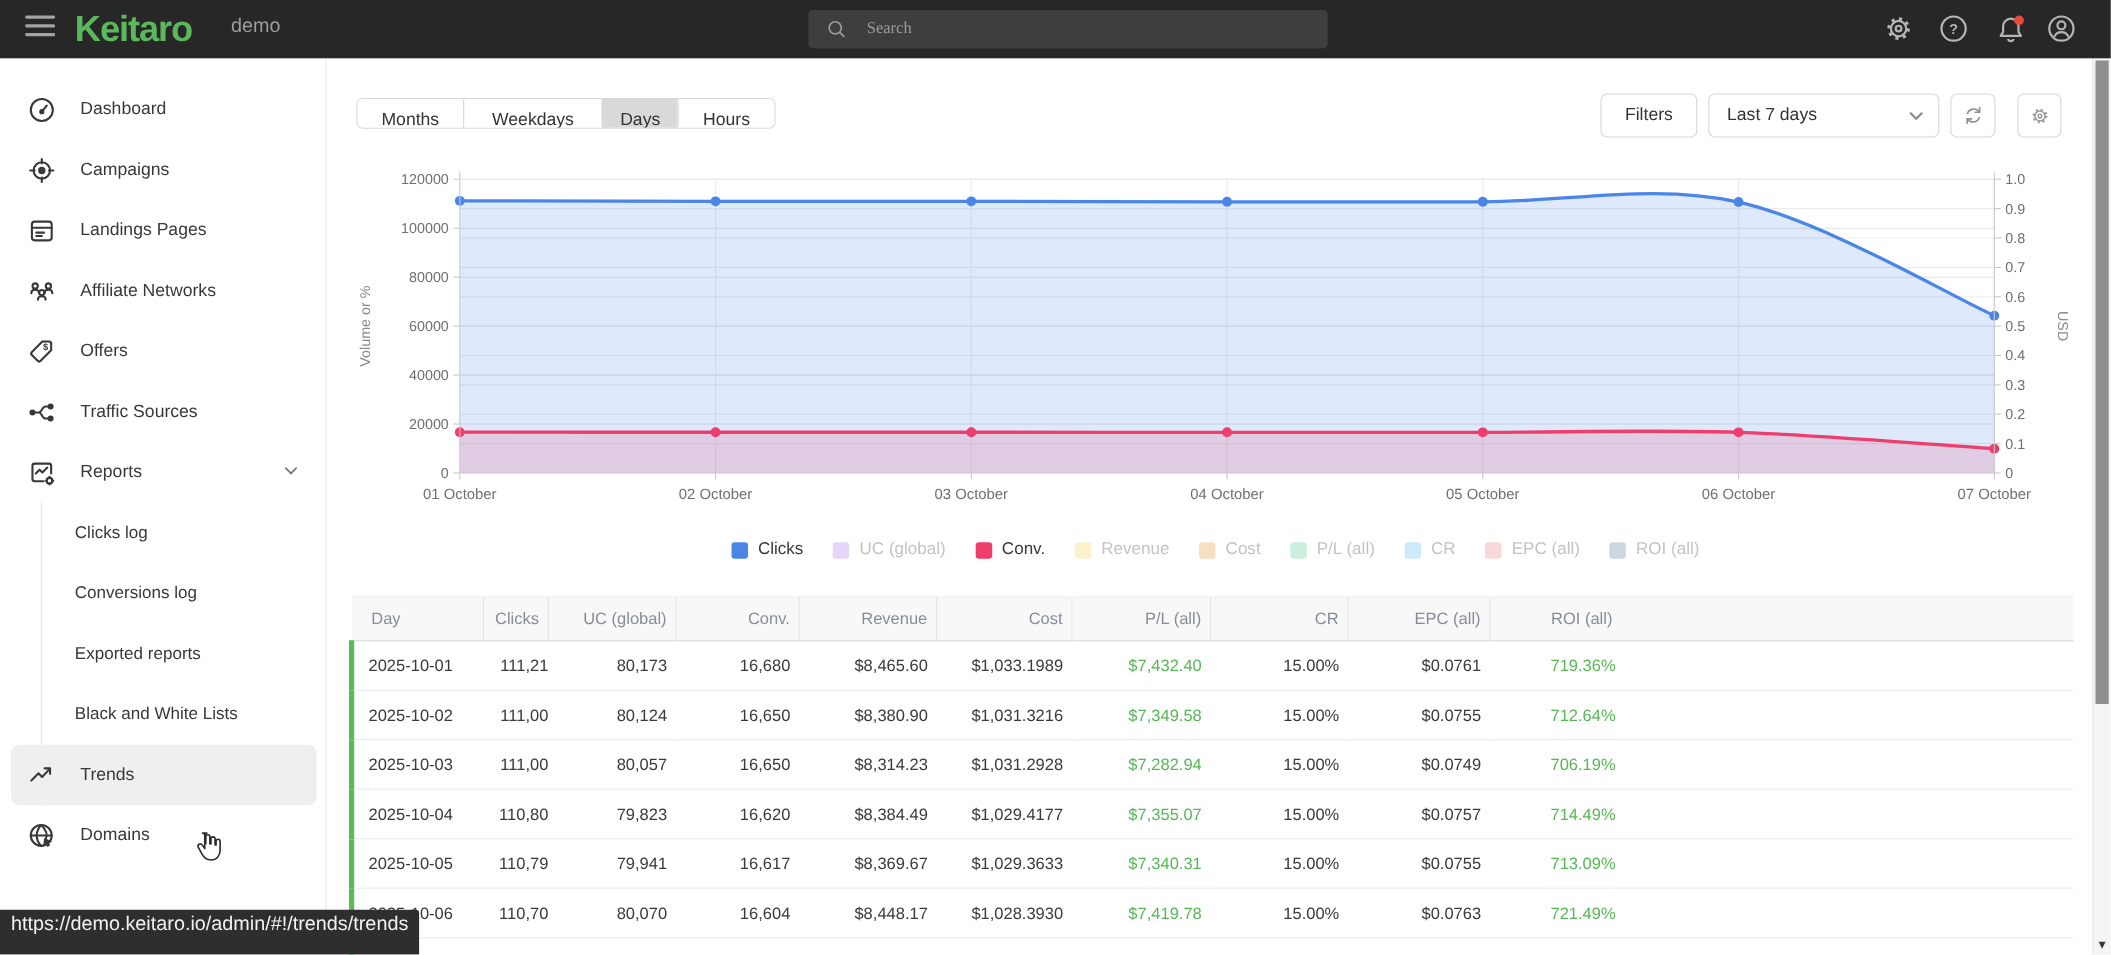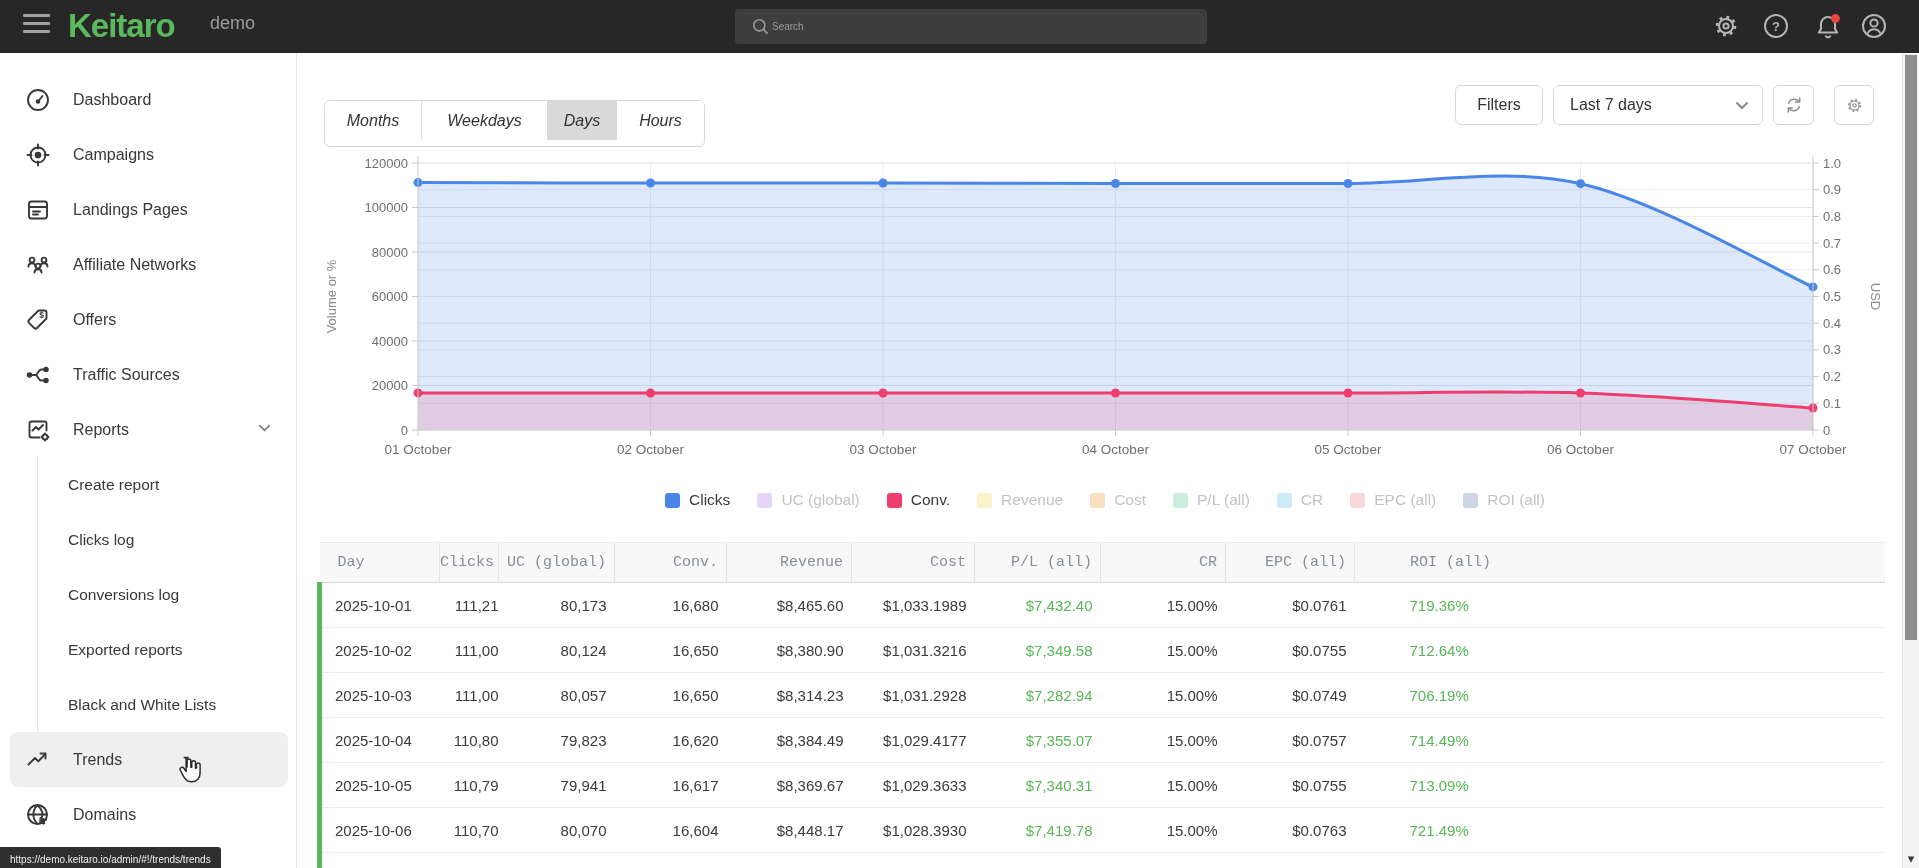--- a/index.html
+++ b/index.html
@@ -7,38 +7,38 @@
        font-family:"Liberation Sans",sans-serif;-webkit-font-smoothing:antialiased;}
 
   
   #topbar{position:absolute;left:0;top:0;width:1919px;height:53px;background:#272727;z-index:30;}
   #hamburger{position:absolute;left:23px;top:14px;width:27px;height:24px;cursor:pointer;}
   #hamburger span{display:block;width:27px;height:3px;background:#a3a3a3;border-radius:1px;margin-bottom:5px;}
   #logo{position:absolute;left:68px;top:7px;font-size:33px;font-weight:bold;letter-spacing:-1px;color:#5cb85c;}
   #logo-badge{position:absolute;left:210px;top:13px;font-size:18px;color:#9c9c9c;}
   #searchbox{position:absolute;left:735px;top:9px;width:472px;height:35px;background:#3e3e3e;border-radius:4px;display:flex;align-items:center;}
   #searchbox svg{margin-left:16px;}
-  #search-input{background:transparent;border:none;outline:none;color:#cfcfcf;font-size:10px;margin-left:0;width:380px;font-family:Liberation Sans, sans-serif;}
+  #search-input{background:transparent;border:none;outline:none;color:#cfcfcf;font-size:15px;margin-left:16px;width:380px;font-family:Liberation Serif, serif;}
   #search-input::placeholder{color:#9a9a9a;}
   .tb-icon{position:absolute;top:13px;width:26px;height:26px;cursor:pointer;}
   #icon-settings{left:1713px;} #icon-help{left:1763px;} #icon-bell{left:1814px;} #icon-user{left:1861px;}
 
   
   #sidebar{position:absolute;left:0;top:53px;width:297px;height:815px;background:#fff;border-right:1px solid #e8e8e8;padding-top:19px;box-sizing:border-box;z-index:5;}
   .sb-item{position:relative;height:55px;margin:0 8px 0 10px;padding-left:15px;display:flex;align-items:center;border-radius:8px;cursor:pointer;}
   .sb-item .sb-ic{width:26px;height:26px;flex:0 0 26px;}
   .sb-item .sb-lb{margin-left:22px;font-size:16px;color:#383838;white-space:nowrap;}
   .sb-item.child{padding-left:58px;}
   .sb-item.child .sb-lb{margin-left:0;font-size:15.5px;}
   .sb-item.active{background:#efefef;}
   .sb-chev{margin-left:auto;margin-right:16px;}
   #sb-guide{position:absolute;left:37px;top:404px;width:1px;height:276px;background:#e3e3e3;}
 
   
-  #tabs{position:absolute;left:324px;top:100px;height:47px;display:flex;border:1px solid #d8d8d8;border-radius:6px;overflow:hidden;box-sizing:border-box;background:#fff;font-style:italic;}
+  #tabs{position:absolute;left:324px;top:89px;height:28px;display:flex;border:1px solid #d8d8d8;border-radius:6px;overflow:hidden;box-sizing:border-box;background:#fff;}
   .tab{height:39px;display:flex;align-items:center;justify-content:center;font-size:16px;color:#333;border-left:1px solid #d8d8d8;cursor:pointer;background:#fff;}
   .tab:first-child{border-left:none;}
   .tab.active{background:#d9d9d9;}
   #filters-btn{position:absolute;left:1455px;top:85px;width:88px;height:40px;border:1px solid #d8d8d8;border-radius:6px;background:#fff;display:flex;align-items:center;justify-content:center;font-size:16px;color:#333;box-sizing:border-box;cursor:pointer;}
   #range-select{position:absolute;left:1553px;top:85px;width:210px;height:40px;border:1px solid #d8d8d8;border-radius:6px;background:#fff;display:flex;align-items:center;font-size:16px;color:#333;box-sizing:border-box;cursor:pointer;justify-content:center;}
   #range-select .val{margin-left:16px;}
   #range-select svg{margin-left:auto;margin-right:12px;}
   .mini-btn{position:absolute;top:85px;height:40px;border:1px solid #d8d8d8;border-radius:6px;background:#fff;display:flex;align-items:center;justify-content:center;box-sizing:border-box;cursor:pointer;}
   #refresh-btn{left:1773px;width:41px;}
   #chart-gear-btn{left:1834px;width:40px;}
@@ -46,36 +46,36 @@
   
   #legend{position:absolute;left:320px;top:487px;width:1570px;height:26px;display:flex;align-items:center;justify-content:center;gap:27px;}
   .lg-item{display:flex;align-items:center;gap:9px;cursor:pointer;}
   .lg-sw{width:15px;height:15px;border-radius:3px;}
   .lg-lb{font-size:15.5px;color:#c3c3c3;}
   .lg-item.on .lg-lb{color:#3a3a3a;}
 
   
   #table-wrap{position:absolute;left:317px;top:542px;width:1571px;height:326px;overflow:hidden;}
   table{border-collapse:collapse;table-layout:fixed;width:1565px;}
-  th{height:39px;background:#f8f8f8;font-weight:normal;font-size:15px;color:#878d97;text-align:right;padding:0 8px 0 0;border-top:1px solid #ececec;border-bottom:1px solid #d8d8d8;border-left:1px solid #e3e3e3;white-space:nowrap;overflow:hidden;font-family:Liberation Mono, monospace;}
+  th{height:39px;background:#f8f8f8;font-weight:normal;font-size:15px;color:#878d97;text-align:right;padding:0 8px 0 0;border-top:1px solid #ececec;border-bottom:1px solid #d8d8d8;border-left:1px solid #e3e3e3;white-space:nowrap;overflow:hidden;}
   th:first-child{border-left:none;text-align:left;padding:0 0 0 18px;}
   th.roi{text-align:left;padding-left:55px;}
   td{height:44px;font-size:15px;color:#3a3a3a;text-align:right;padding:0 8px 0 0;border-bottom:1px solid #ececec;white-space:nowrap;overflow:hidden;}
   td.l{text-align:left;padding:0 0 0 13px;border-left:5px solid #5cb85c;}
   td.clip{text-align:right;padding:0 0 0 7px;}
   td.green{color:#57b757;}
   td.roi{text-align:left;padding:0 0 0 55px;}
 
   
   #scrollbar{position:absolute;left:1902px;top:53px;width:17px;height:815px;background:#f4f4f4;border-left:1px solid #e6e6e6;box-sizing:border-box;z-index:20;}
   #scroll-thumb{position:absolute;left:2px;top:2px;width:12px;height:585px;background:#8f8f8f;cursor:pointer;}
   #scroll-arrow{position:absolute;left:0px;bottom:0px;width:16px;height:18px;color:#3a3a3a;font-size:13px;text-align:center;line-height:18px;cursor:pointer;}
 
   
-  #statusbar{position:absolute;left:0;bottom:0;height:21px;background:#2e2e2e;color:#f2f2f2;font-size:10px;line-height:25px;padding:0 10px;border-top-right-radius:3px;z-index:40;white-space:nowrap;}
+  #statusbar{position:absolute;left:0;bottom:0;height:41px;background:#2e2e2e;color:#f2f2f2;font-size:18px;line-height:25px;padding:0 10px;border-top-right-radius:3px;z-index:40;white-space:nowrap;}
   #cursor{position:absolute;left:173px;top:755px;z-index:50;pointer-events:none;}
   #chart-svg{position:absolute;left:320px;top:148px;}
 </style>
 </head>
 <body>
 
 <div id="app">
 
   <header id="topbar">
     <div id="hamburger">
@@ -176,23 +176,20 @@
           <span class="sb-ic"><svg width="26" height="26" viewBox="0 0 26 26" fill="none" stroke="#383838" stroke-width="1.9" stroke-linecap="round" stroke-linejoin="round">
               <path d="M21.5 13.5V6.5a2 2 0 0 0-2-2h-13a2 2 0 0 0-2 2v12a2 2 0 0 0 2 2h8"></path>
               <path d="M7.5 13.5l3.5-3.5 2.5 2.5 4.5-4.5"></path>
               <circle cx="20" cy="20" r="2.6"></circle>
               <path d="M20 16.5v1M20 22.5v1M16.5 20h1M22.5 20h1"></path>
             </svg></span>
           <span class="sb-lb">Reports</span>
           <span class="sb-chev"><svg width="15" height="15" viewBox="0 0 16 16" fill="none" stroke="#7a7a7a" stroke-width="1.8" stroke-linecap="round">
               <path d="M3 6l5 5 5-5"></path>
             </svg></span>
-        </div>
-        <div class="sb-item child">
-          <span class="sb-lb">Create report</span>
         </div>
         <div class="sb-item child">
           <span class="sb-lb">Clicks log</span>
         </div>
         <div class="sb-item child">
           <span class="sb-lb">Conversions log</span>
         </div>
         <div class="sb-item child">
           <span class="sb-lb">Exported reports</span>
         </div>

